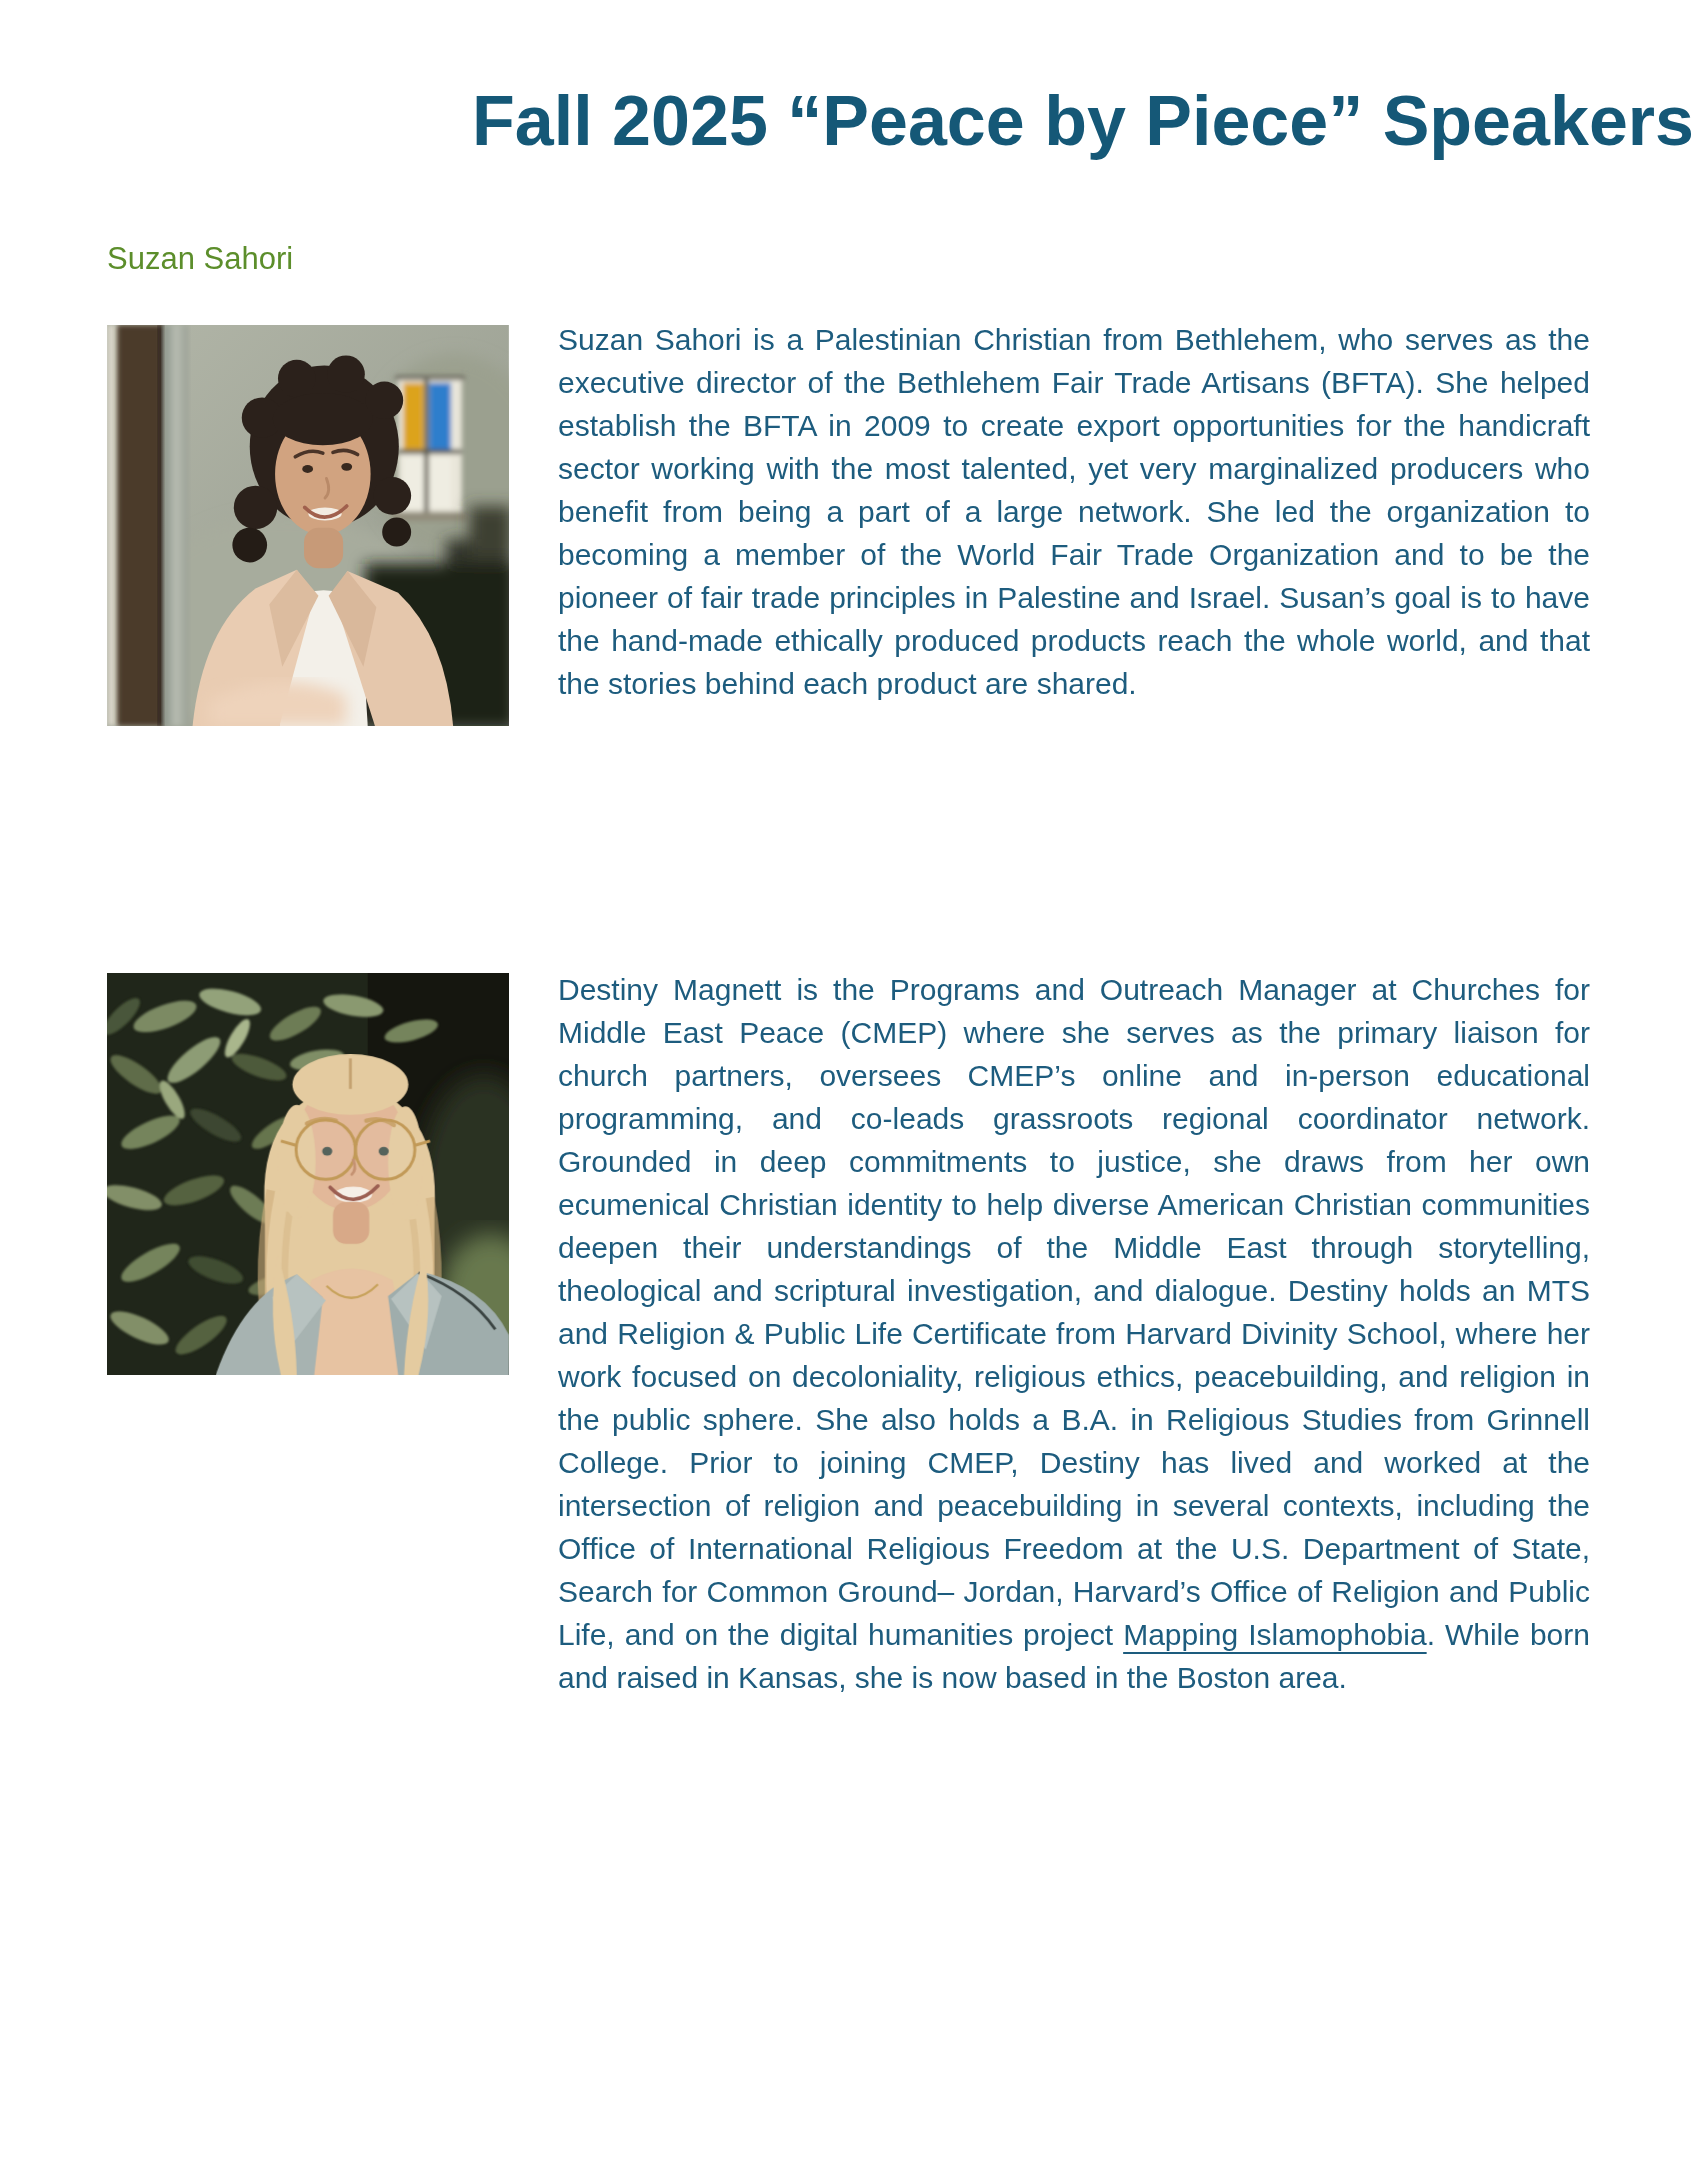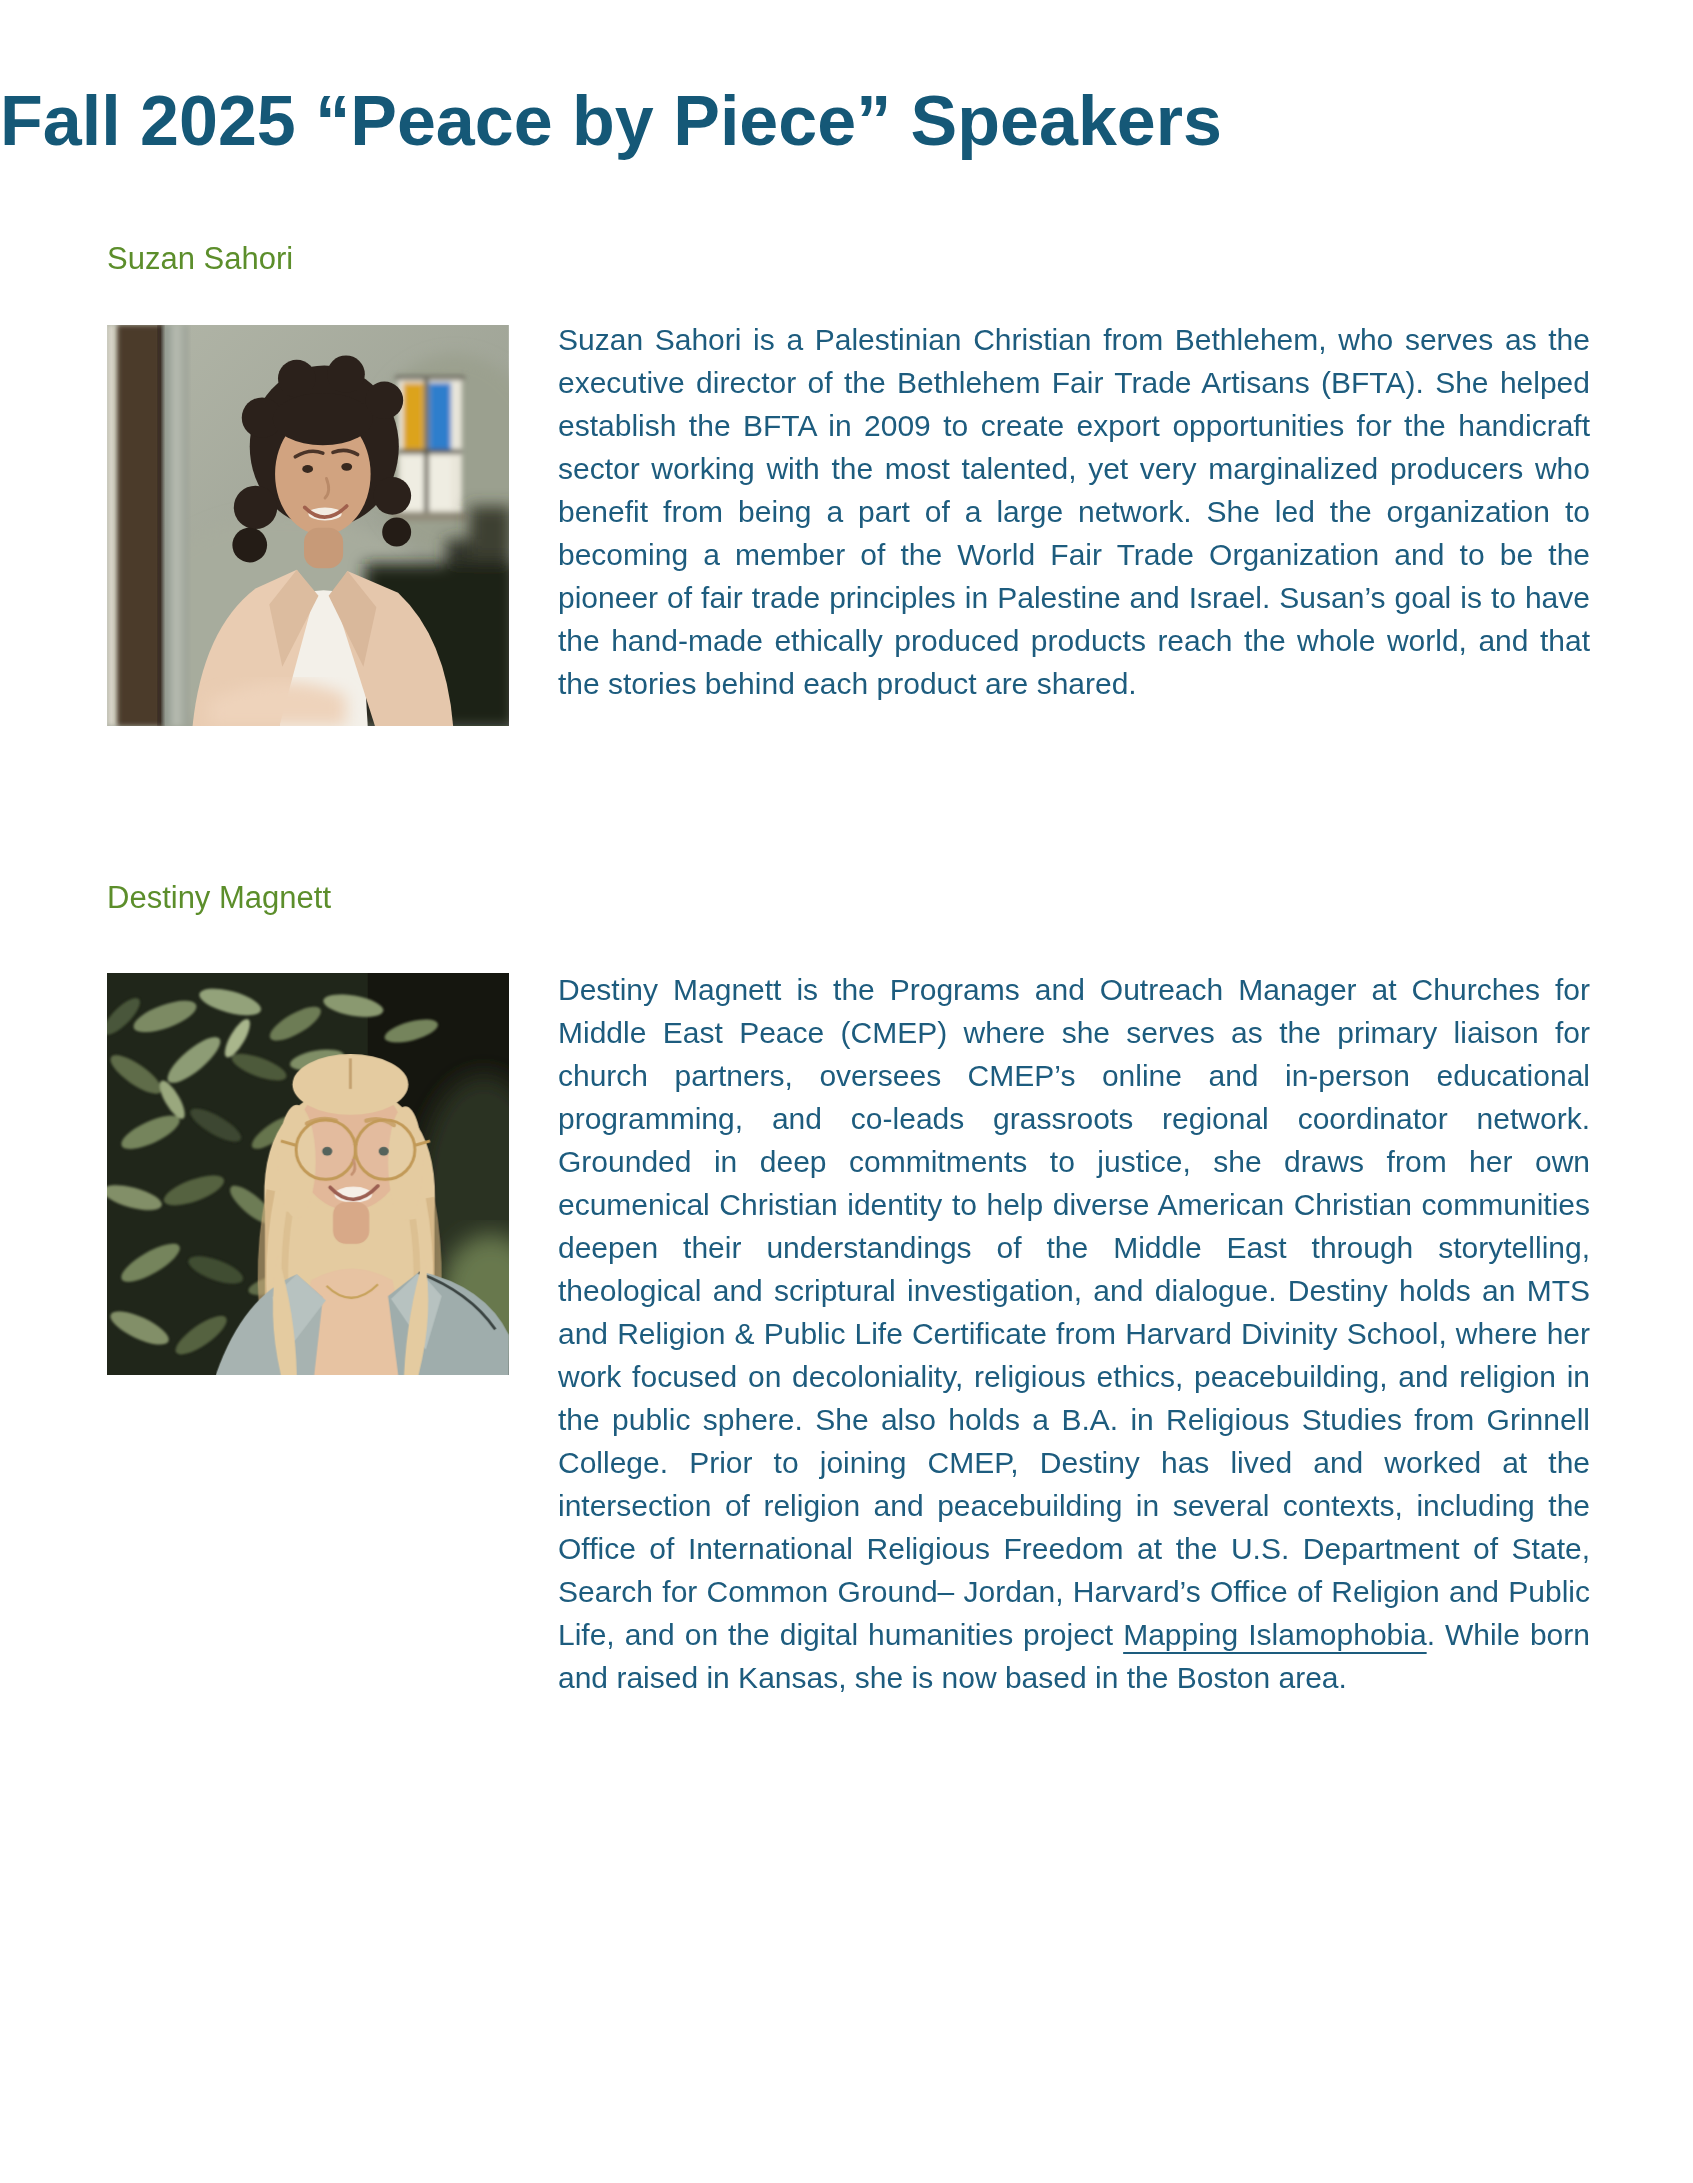--- a/index.html
+++ b/index.html
@@ -14,21 +14,21 @@
     height:2183px;
     background:#ffffff;
     font-family:"Liberation Sans", sans-serif;
     overflow:hidden;
   }
   .doc-title{
     position:absolute;
     top:85px;
     left:0;
     width:100%;
-    text-align:left;
+    text-align:right;
     font-size:70px;
     line-height:1.05;
     font-weight:bold;
     color:var(--title-teal);
     letter-spacing:0px;
   }
   .speaker-name{
     position:absolute;
     left:107px;
     font-size:31px;
@@ -153,21 +153,20 @@
         <path d="M478 554 Q 468 432 402 370 L332 340 L312 372 L370 554 Z" fill="#e5c7ac"></path>
         <path d="M262 338 L292 374 L242 472 L224 386 Z" fill="#dcbc9f"></path>
         <path d="M332 340 L306 374 L354 472 L372 390 Z" fill="#d9b89b"></path>
         <path d="M140 520 Q 240 470 330 512 L330 554 L140 554 Z" fill="#eed3bb" filter="url(#soft10)"></path>
       </g>
     </svg>
   </div>
 
   <p class="bio bio-1">Suzan Sahori is a Palestinian Christian from Bethlehem, who serves as the executive director of the Bethlehem Fair Trade Artisans (BFTA). She helped establish the BFTA in 2009 to create export opportunities for the handicraft sector working with the most talented, yet very marginalized producers who benefit from being a part of a large network. She led the organization to becoming a member of the World Fair Trade Organization and to be the pioneer of fair trade principles in Palestine and Israel. Susan’s goal is to have the hand-made ethically produced products reach the whole world, and that the stories behind each product are shared.</p>
 
-  <div class="speaker-name name-2">Destiny Magnett</div>
 
   <div class="photo photo-2">
     <svg viewBox="0 0 555 555" aria-hidden="true">
       <defs>
         <filter id="leafblur">
             <feGaussianBlur stdDeviation="1.6"></feGaussianBlur>
           </filter>
         <filter id="bigblur">
             <feGaussianBlur stdDeviation="16"></feGaussianBlur>
           </filter>

